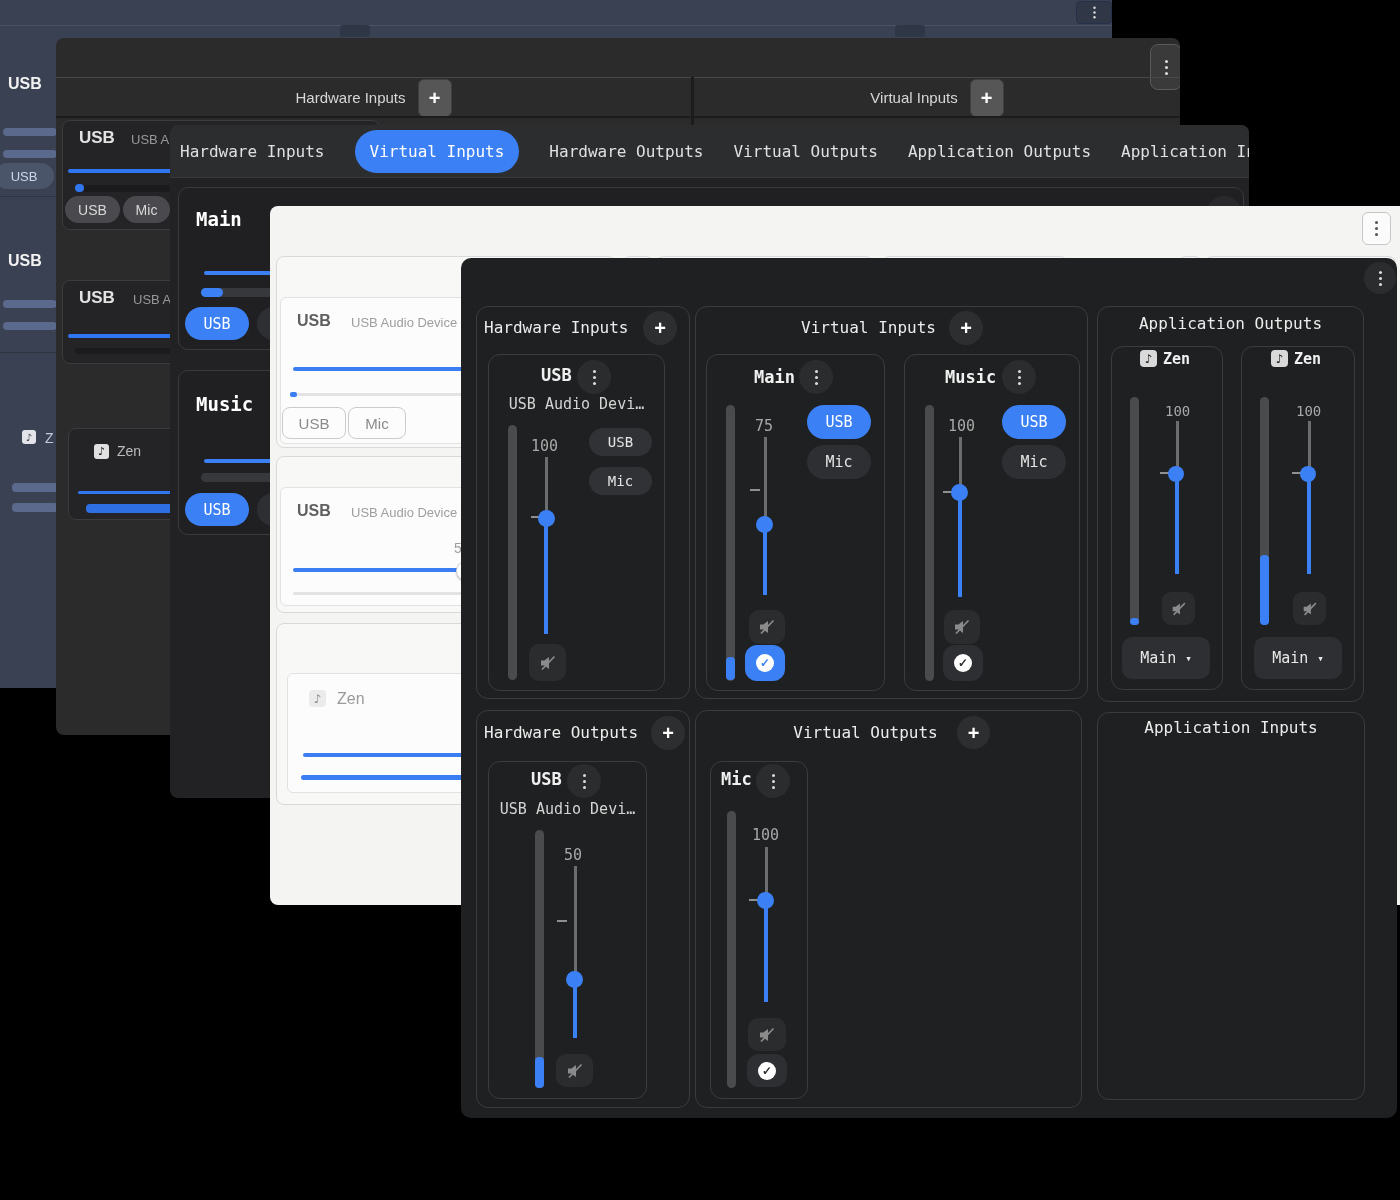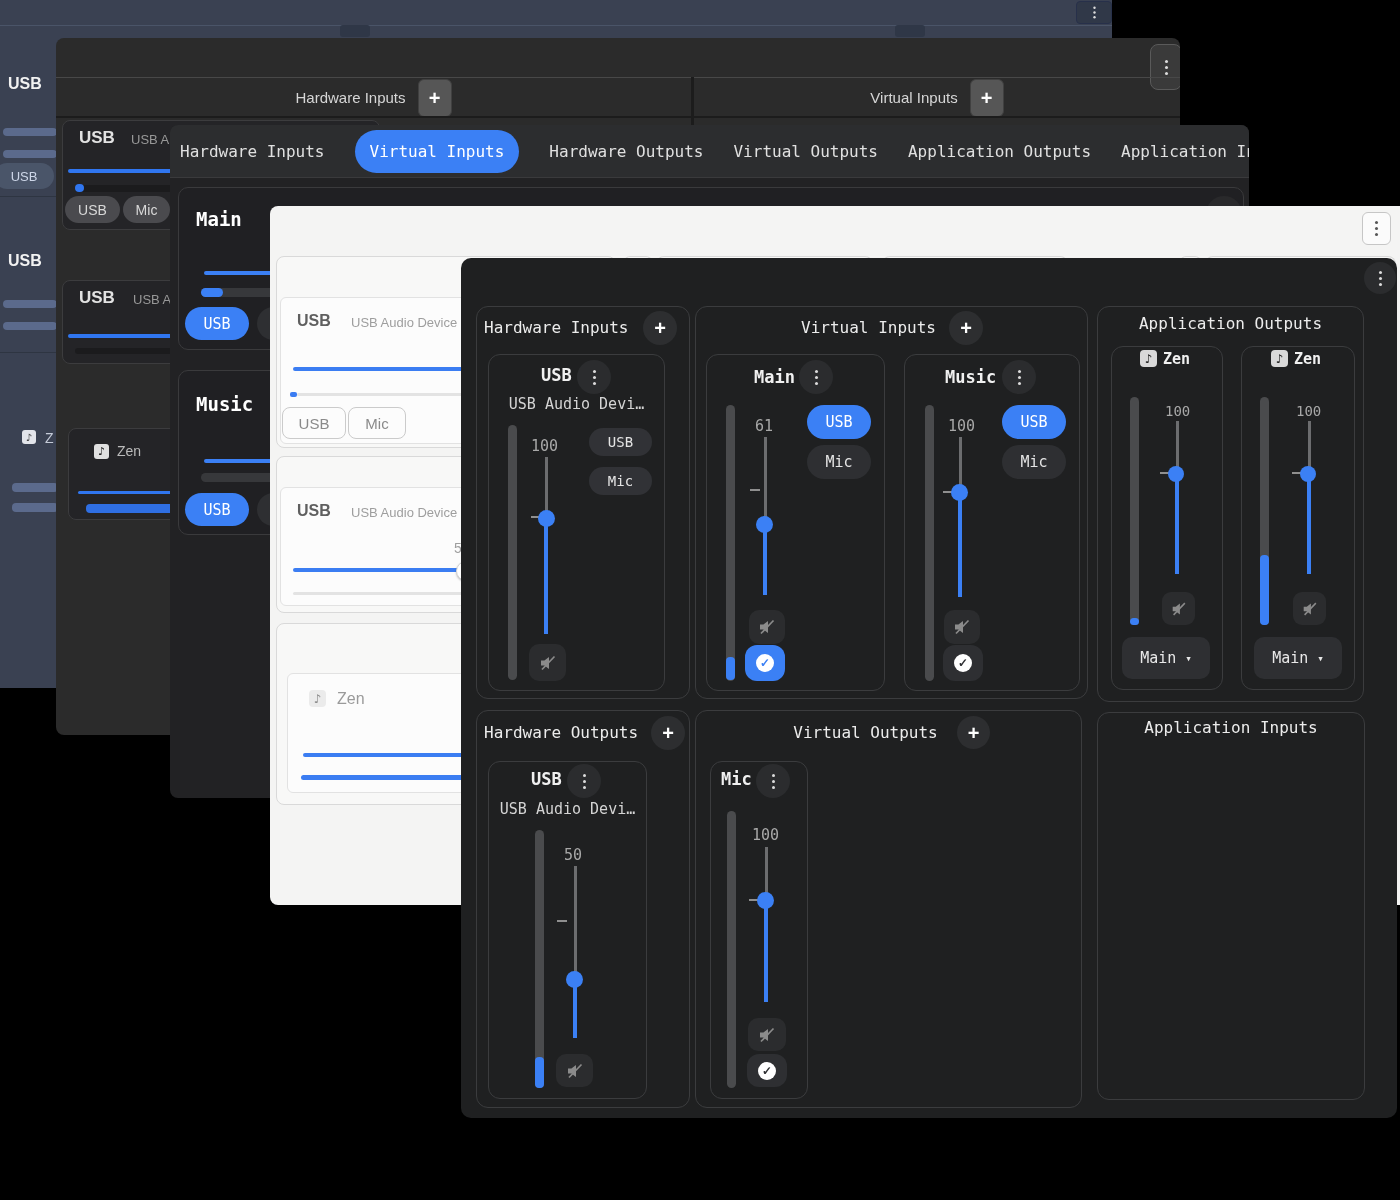--- a/index.html
+++ b/index.html
@@ -287,21 +287,21 @@
       <div class="ctitle" style="left:47px;top:12px;">Main</div>
       <div class="kebab" style="left:92px;top:5px;">
         <span class="dots">
             <i></i>
             <i></i>
             <i></i>
           </span>
       </div>
       <div class="meter" style="left:19px;top:50px;height:276px;"></div>
       <div class="mseg" style="left:19px;top:302px;height:23px;"></div>
-      <div class="val" style="left:48px;top:62px;">61</div>
+      <div class="val" style="left:48px;top:62px;">75</div>
       <div class="trk" style="left:57px;top:82px;height:88px;"></div>
       <div class="tick" style="left:43px;top:134px;"></div>
       <div class="fill" style="left:56px;top:170px;height:70px;"></div>
       <div class="knob" style="left:49px;top:161px;"></div>
       <div class="mute" style="left:42px;top:255px;width:36px;height:34px;">
         <svg width="20" height="20" viewBox="0 0 20 20">
           <path d="M3 7.5 h3.4 L11 4 v12 L6.4 12.5 H3 z" fill="#8b8b8b"></path>
           <line x1="4" y1="16.5" x2="16.5" y2="3.5" stroke="#8b8b8b" stroke-width="1.7"></line>
         </svg>
       </div>

